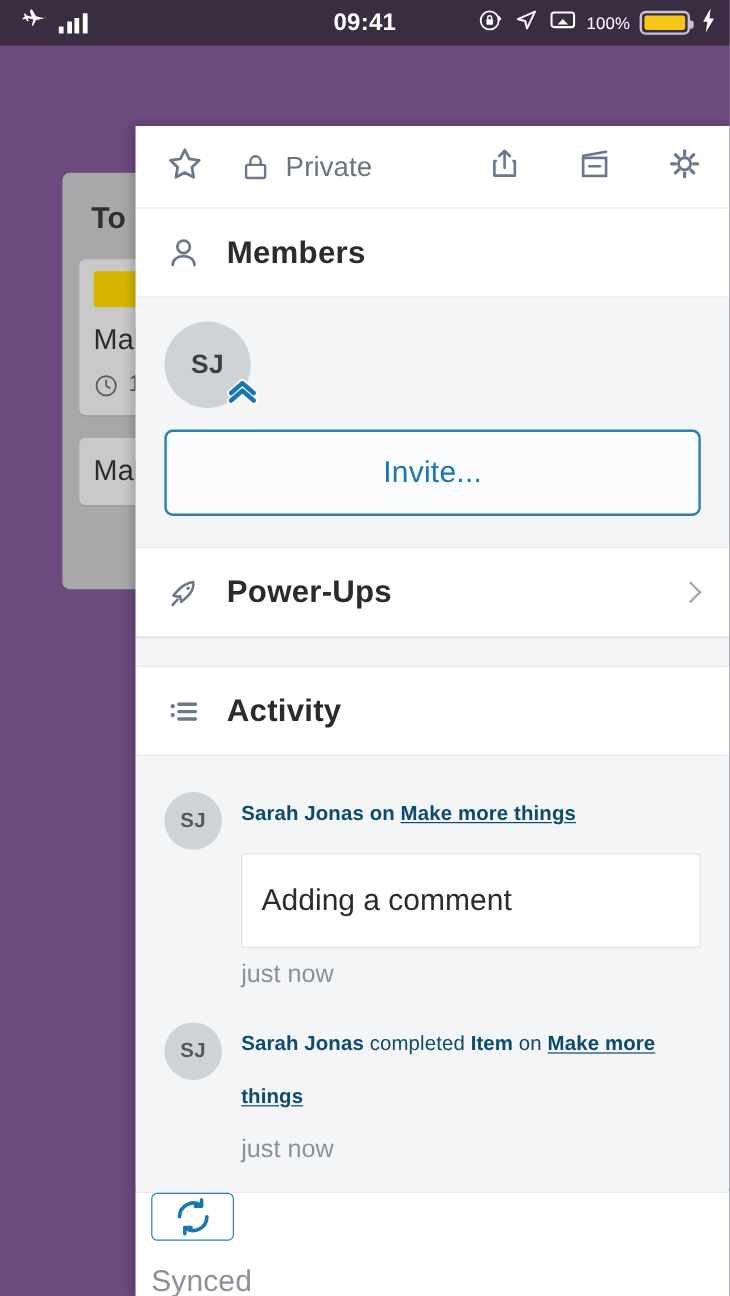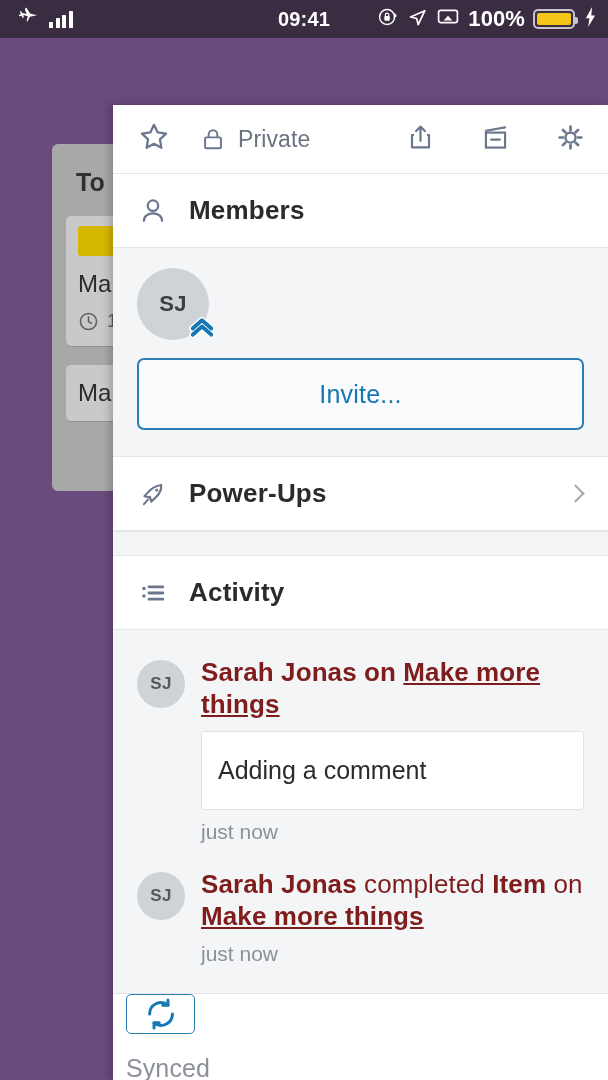--- a/index.html
+++ b/index.html
@@ -20,21 +20,21 @@
   .sb-left { display: flex; align-items: center; gap: 9px; padding-left: 16px; }
   .sb-center {
     position: absolute; left: 0; right: 0; top: 0; height: 38px;
     display: flex; align-items: center; justify-content: center;
     font-size: 20px; font-weight: 600; letter-spacing: .2px;
   }
   .sb-right {
     position: absolute; right: 10px; top: 0; height: 38px;
     display: flex; align-items: center; gap: 8px; z-index: 2;
   }
-  .sb-pct { font-size: 22px; font-weight: 700; letter-spacing: .1px; }
+  .sb-pct { font-size: 14px; font-weight: 400; letter-spacing: .1px; }
   .bars { display: flex; align-items: flex-end; gap: 2.5px; height: 17px; }
   .bars i { display: block; width: 4px; background: #fff; border-radius: .5px; }
   .bars i:nth-child(1) { height: 6px; }
   .bars i:nth-child(2) { height: 10px; }
   .bars i:nth-child(3) { height: 13px; }
   .bars i:nth-child(4) { height: 17px; }
   .batt {
     width: 42px; height: 20px; border: 2px solid #c9c2cf; border-radius: 5px;
     position: relative; padding: 2px;
   }
@@ -123,21 +123,21 @@
 
   
   .act-body { background: #f4f5f7; padding: 16px 0 6px 0; }
   .act-item { display: flex; padding: 10px 24px 14px 24px; gap: 16px; }
   .act-avatar {
     flex: 0 0 auto; width: 48px; height: 48px; border-radius: 50%; background: #cfd2d6;
     display: flex; align-items: center; justify-content: center;
     font-size: 17px; font-weight: 600; color: #54585e; letter-spacing: .3px; margin-top: 4px;
   }
   .act-main { flex: 1 1 auto; min-width: 0; }
-  .act-text { font-size: 26px; line-height: 32px; color: #7f1d1d; letter-spacing: .1px; }
+  .act-text { font-size: 17px; line-height: 44px; color: #0c4a6e; letter-spacing: .1px; }
   .act-text b { font-weight: 700; }
   .act-text u { text-decoration: underline; text-underline-offset: 2px; font-weight: 700; }
   .act-comment {
     margin-top: 11px; background: #ffffff; border: 1px solid #e0e2e6; border-radius: 3px;
     padding: 24px 16px; font-size: 25px; color: #2b2b2b;
   }
   .act-time { margin-top: 10px; font-size: 21px; color: #8b9099; }
 
   
   .syncbar {

